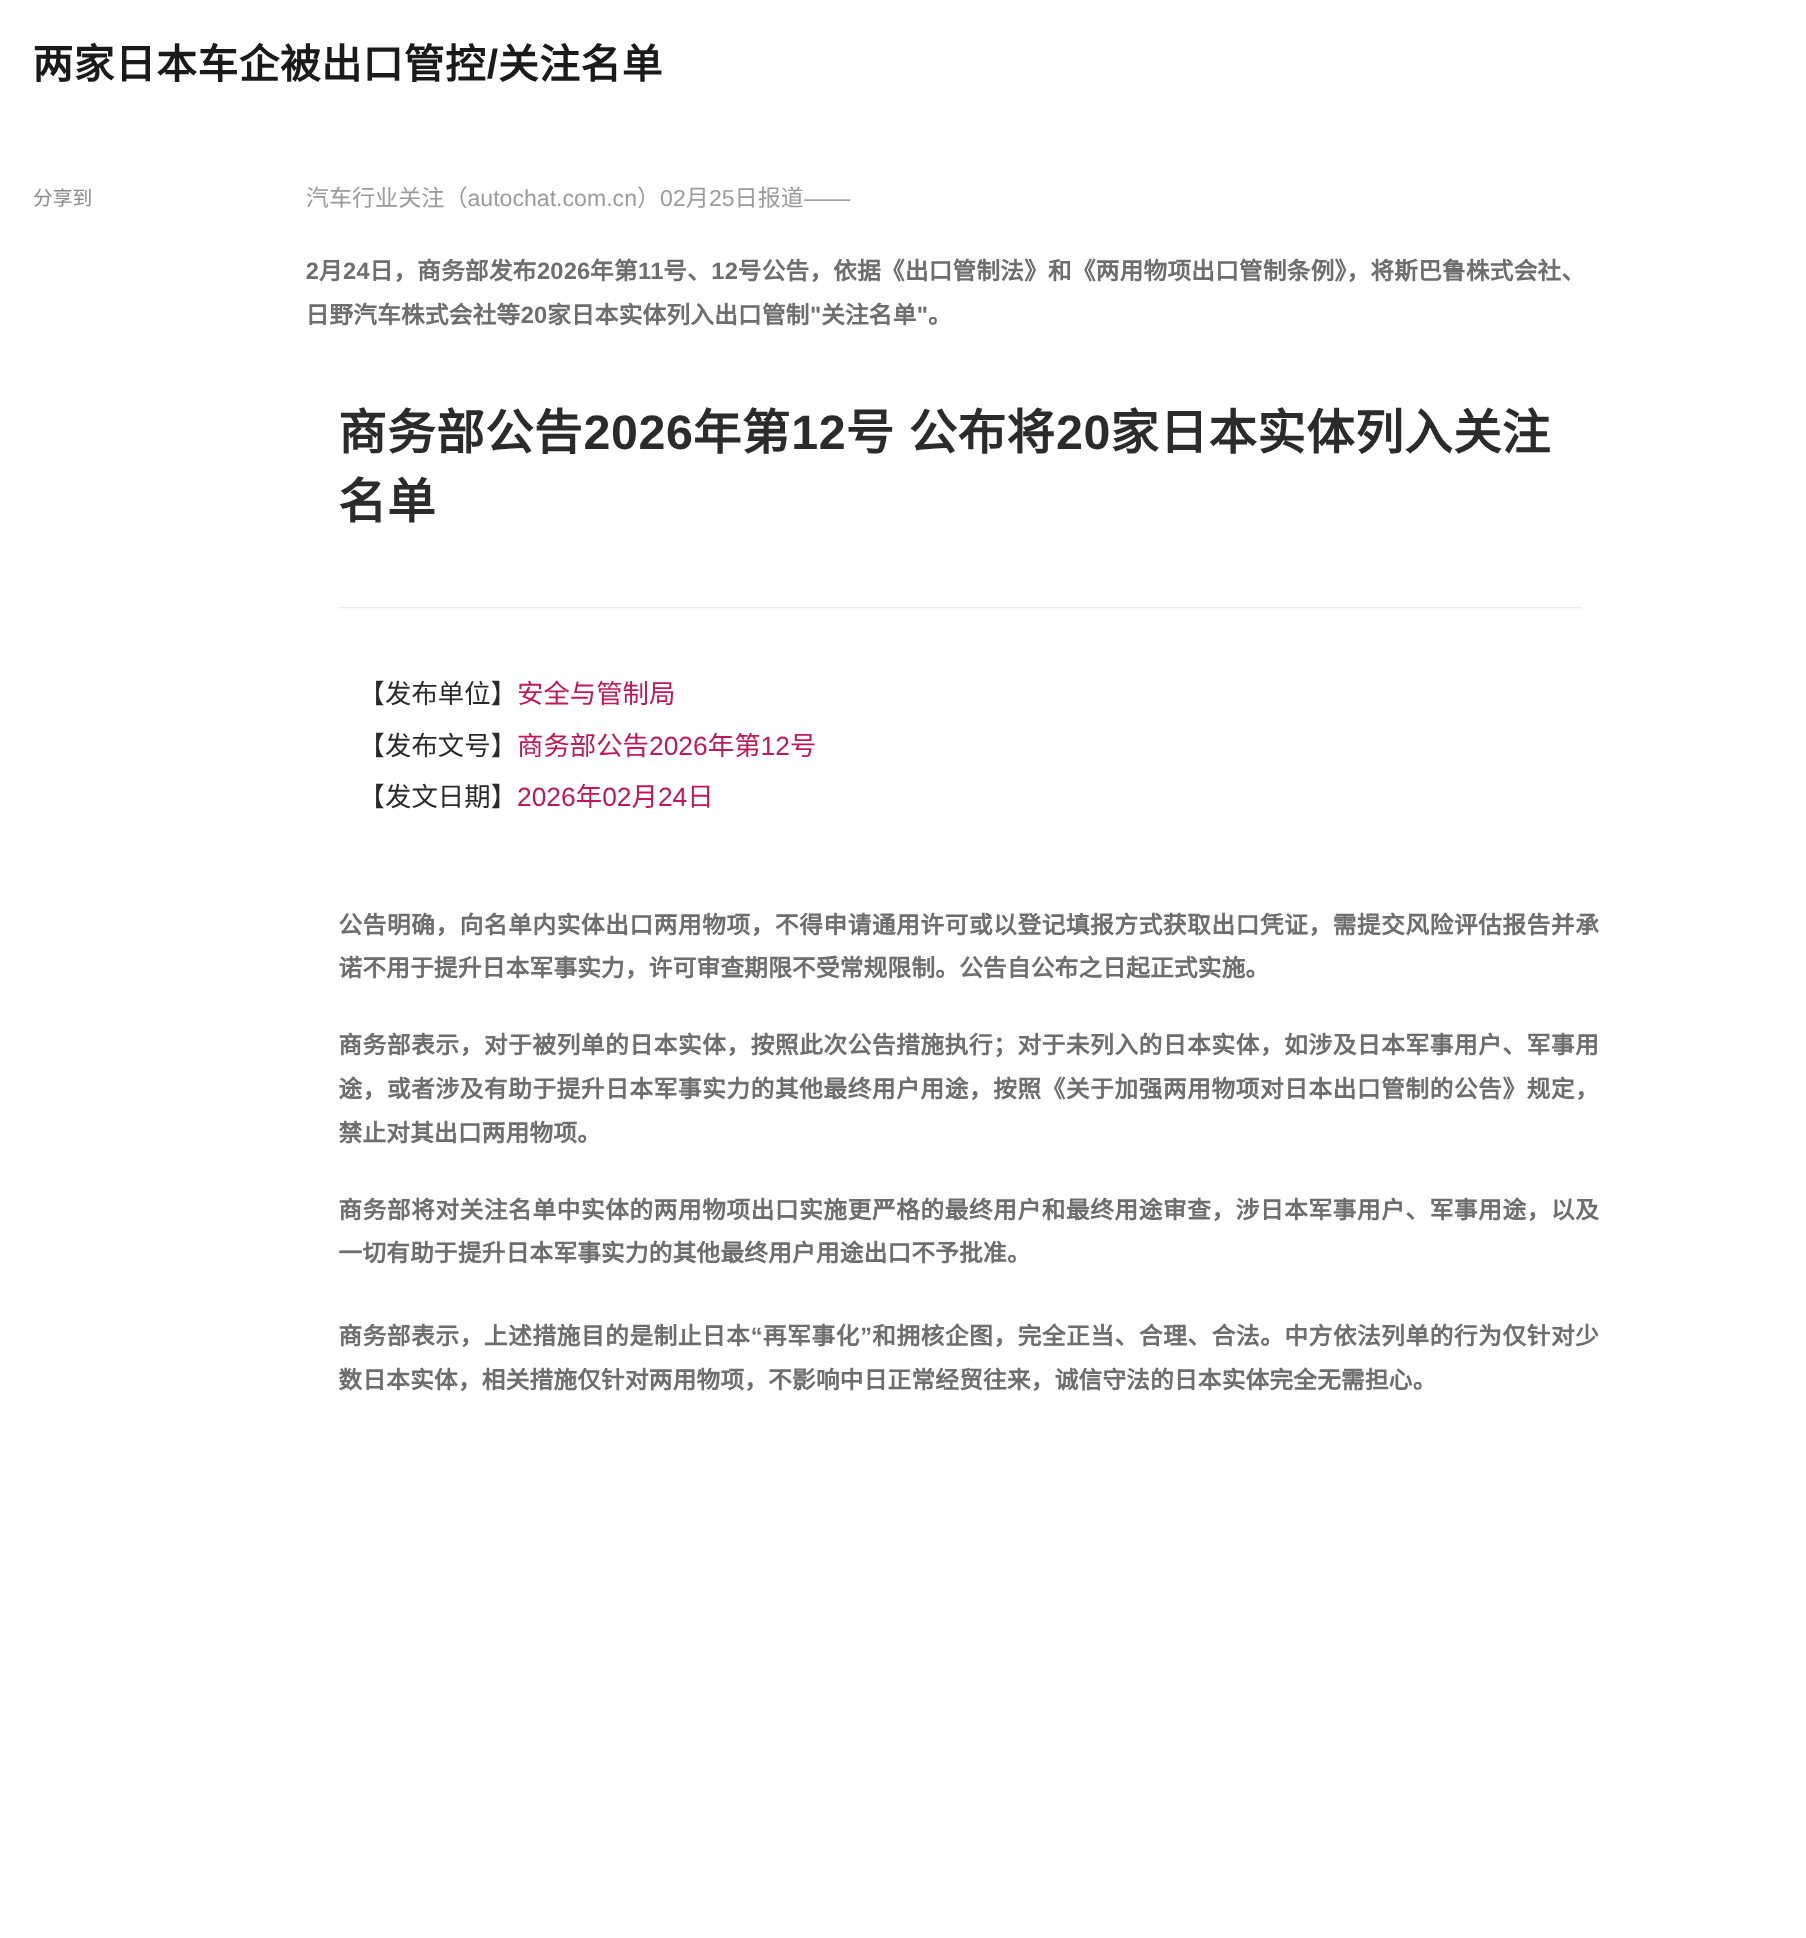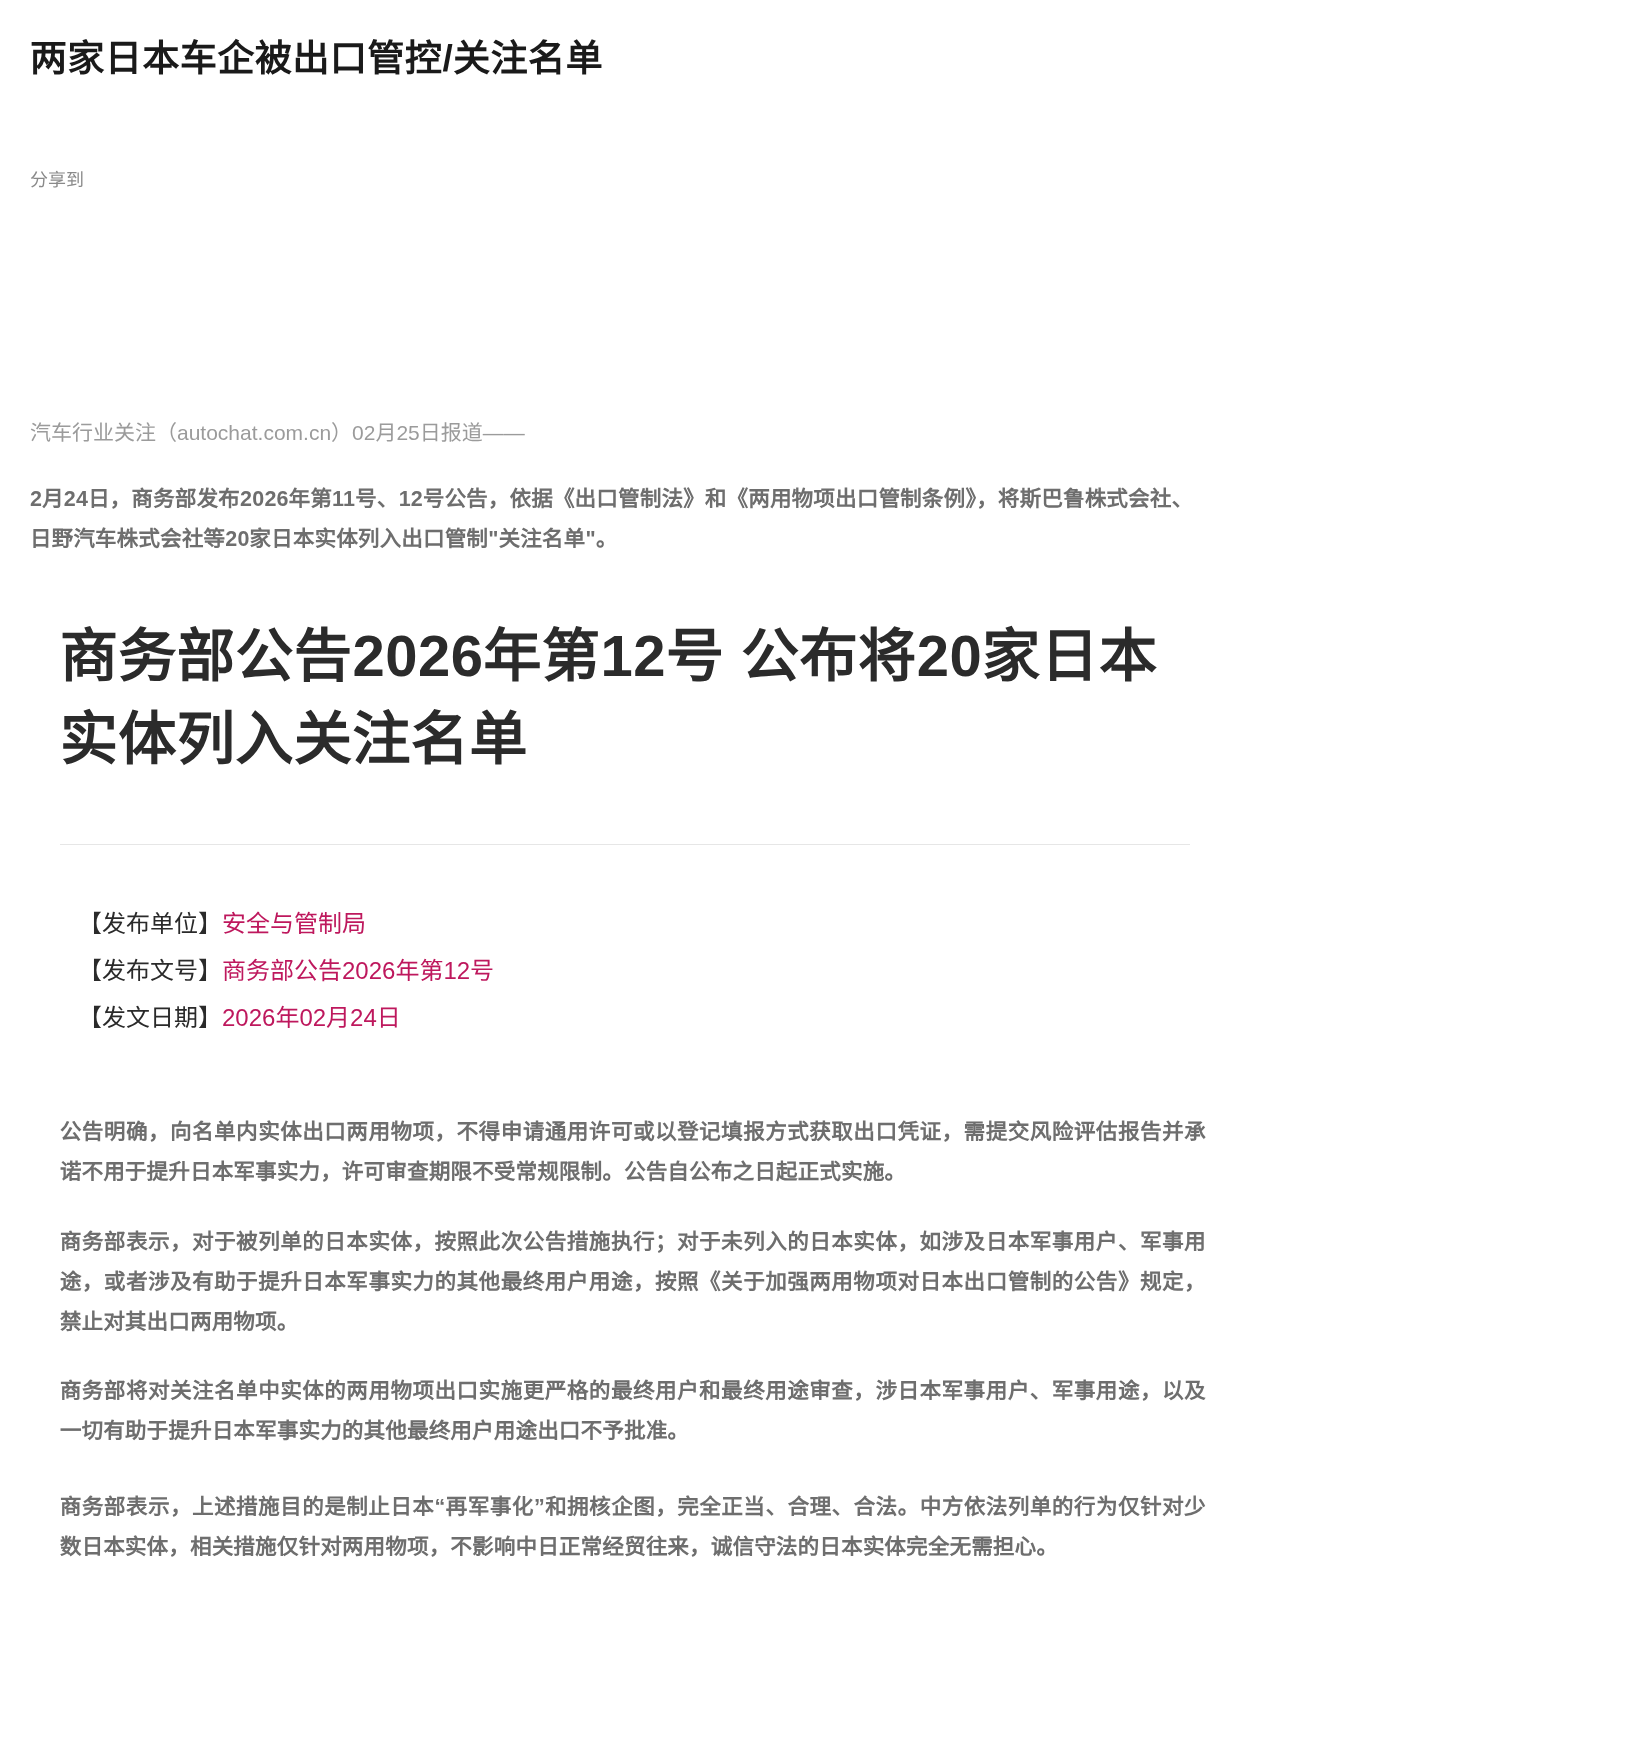--- a/index.html
+++ b/index.html
@@ -45,21 +45,20 @@
   .meta-line .sep {
     display: inline-block;
     width: 5px;
   }
 
   
   .body-wrap {
     display: flex;
     align-items: flex-start;
     padding: 52px 30px 0 30px;
-    flex-direction: column;
   }
   .share-col {
     width: 248px;
     flex: 0 0 248px;
     padding-top: 4px;
   }
   .share-label {
     font-size: 18px;
     color: #8a8a8a;
     line-height: 1.4;
@@ -85,21 +84,21 @@
     margin: 0 0 56px 0;
     letter-spacing: 0.2px;
   }
 
   
   .announcement {
     margin: 0 0 0 30px;
     padding: 0;
   }
   .ann-title {
-    font-size: 58px;
+    font-size: 44px;
     font-weight: bold;
     line-height: 1.42;
     color: #2b2b2b;
     letter-spacing: 0.5px;
     margin: 0 0 64px 0;
     max-width: 1130px;
   }
   .ann-divider {
     border: 0;
     border-top: 1px solid #e6e6e6;

